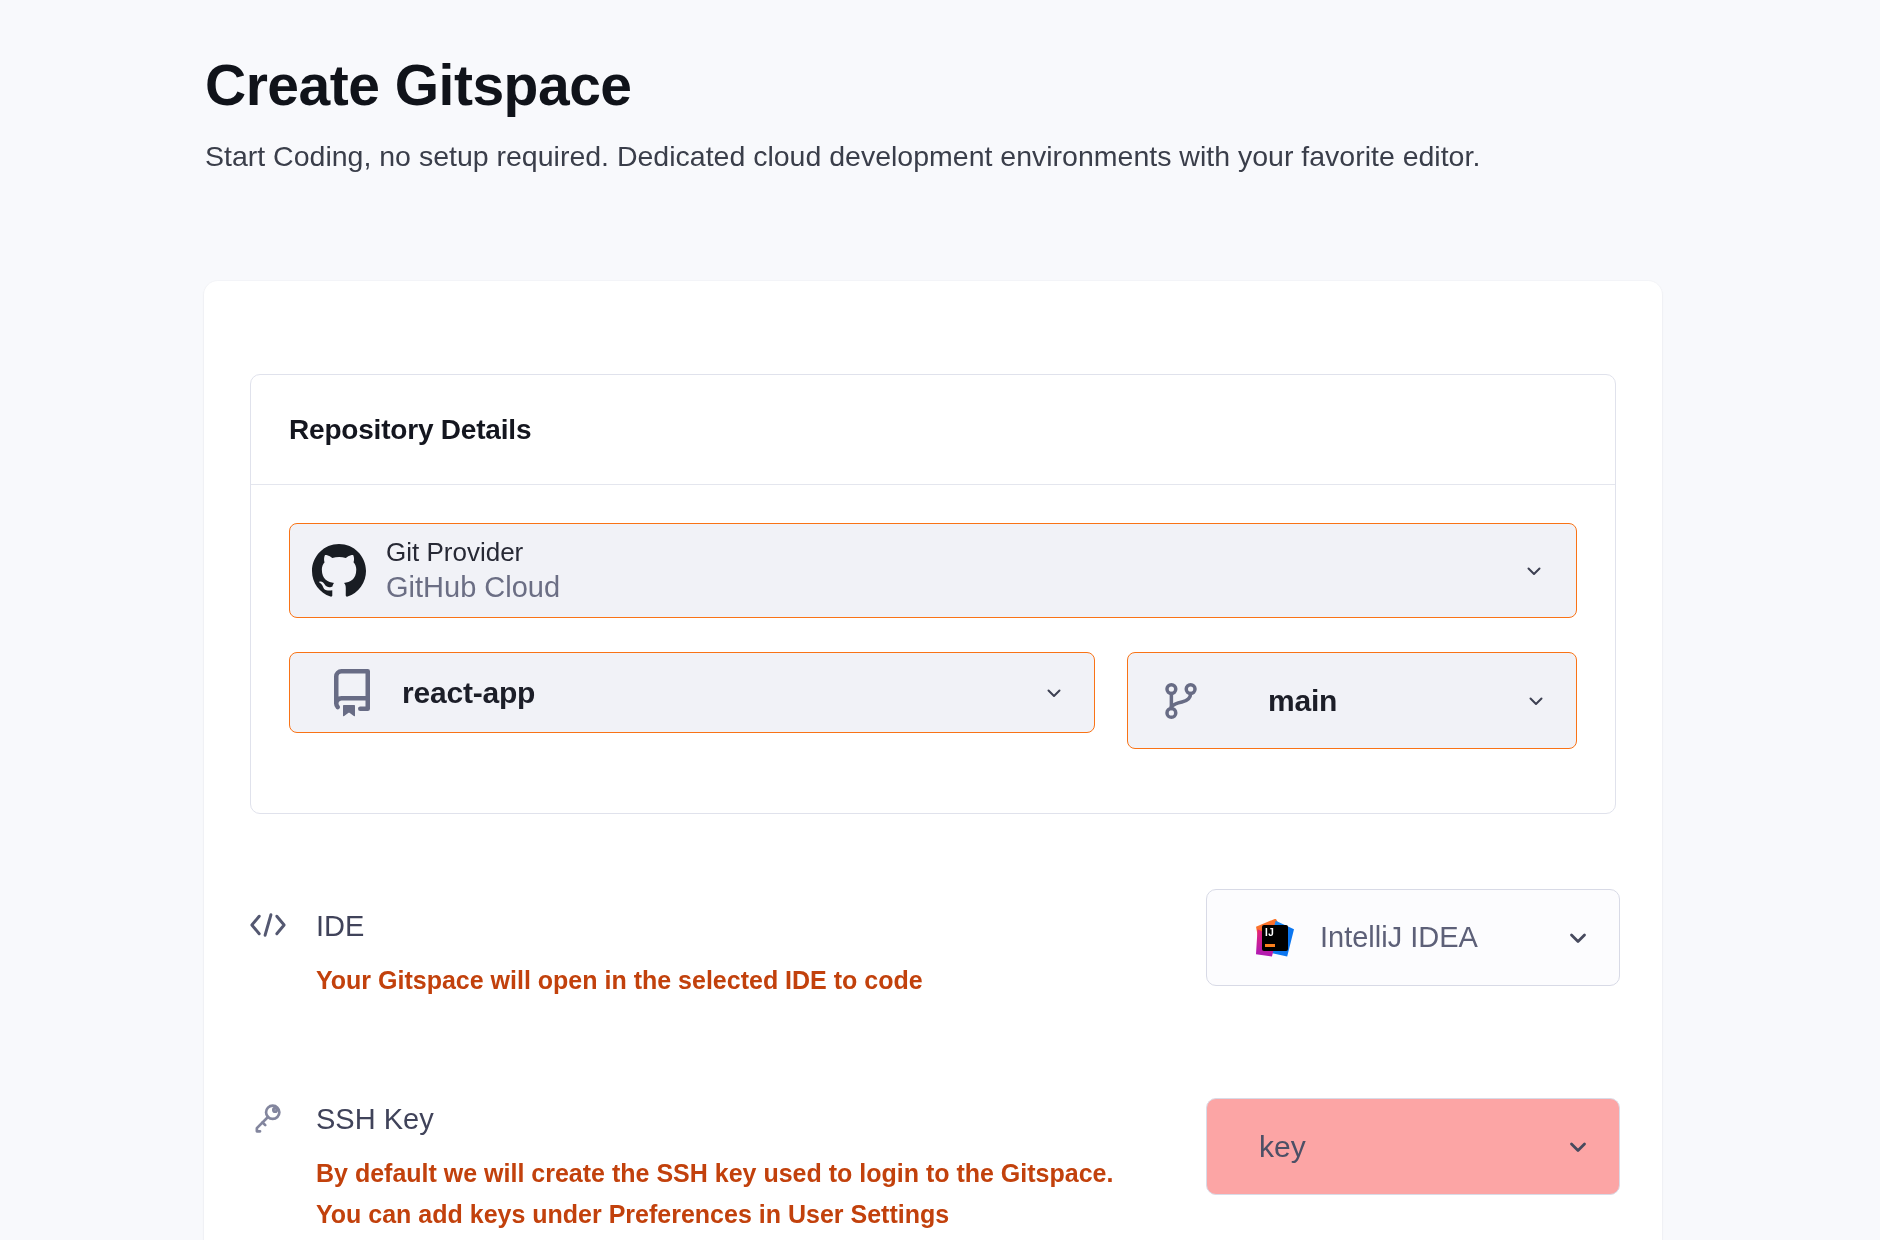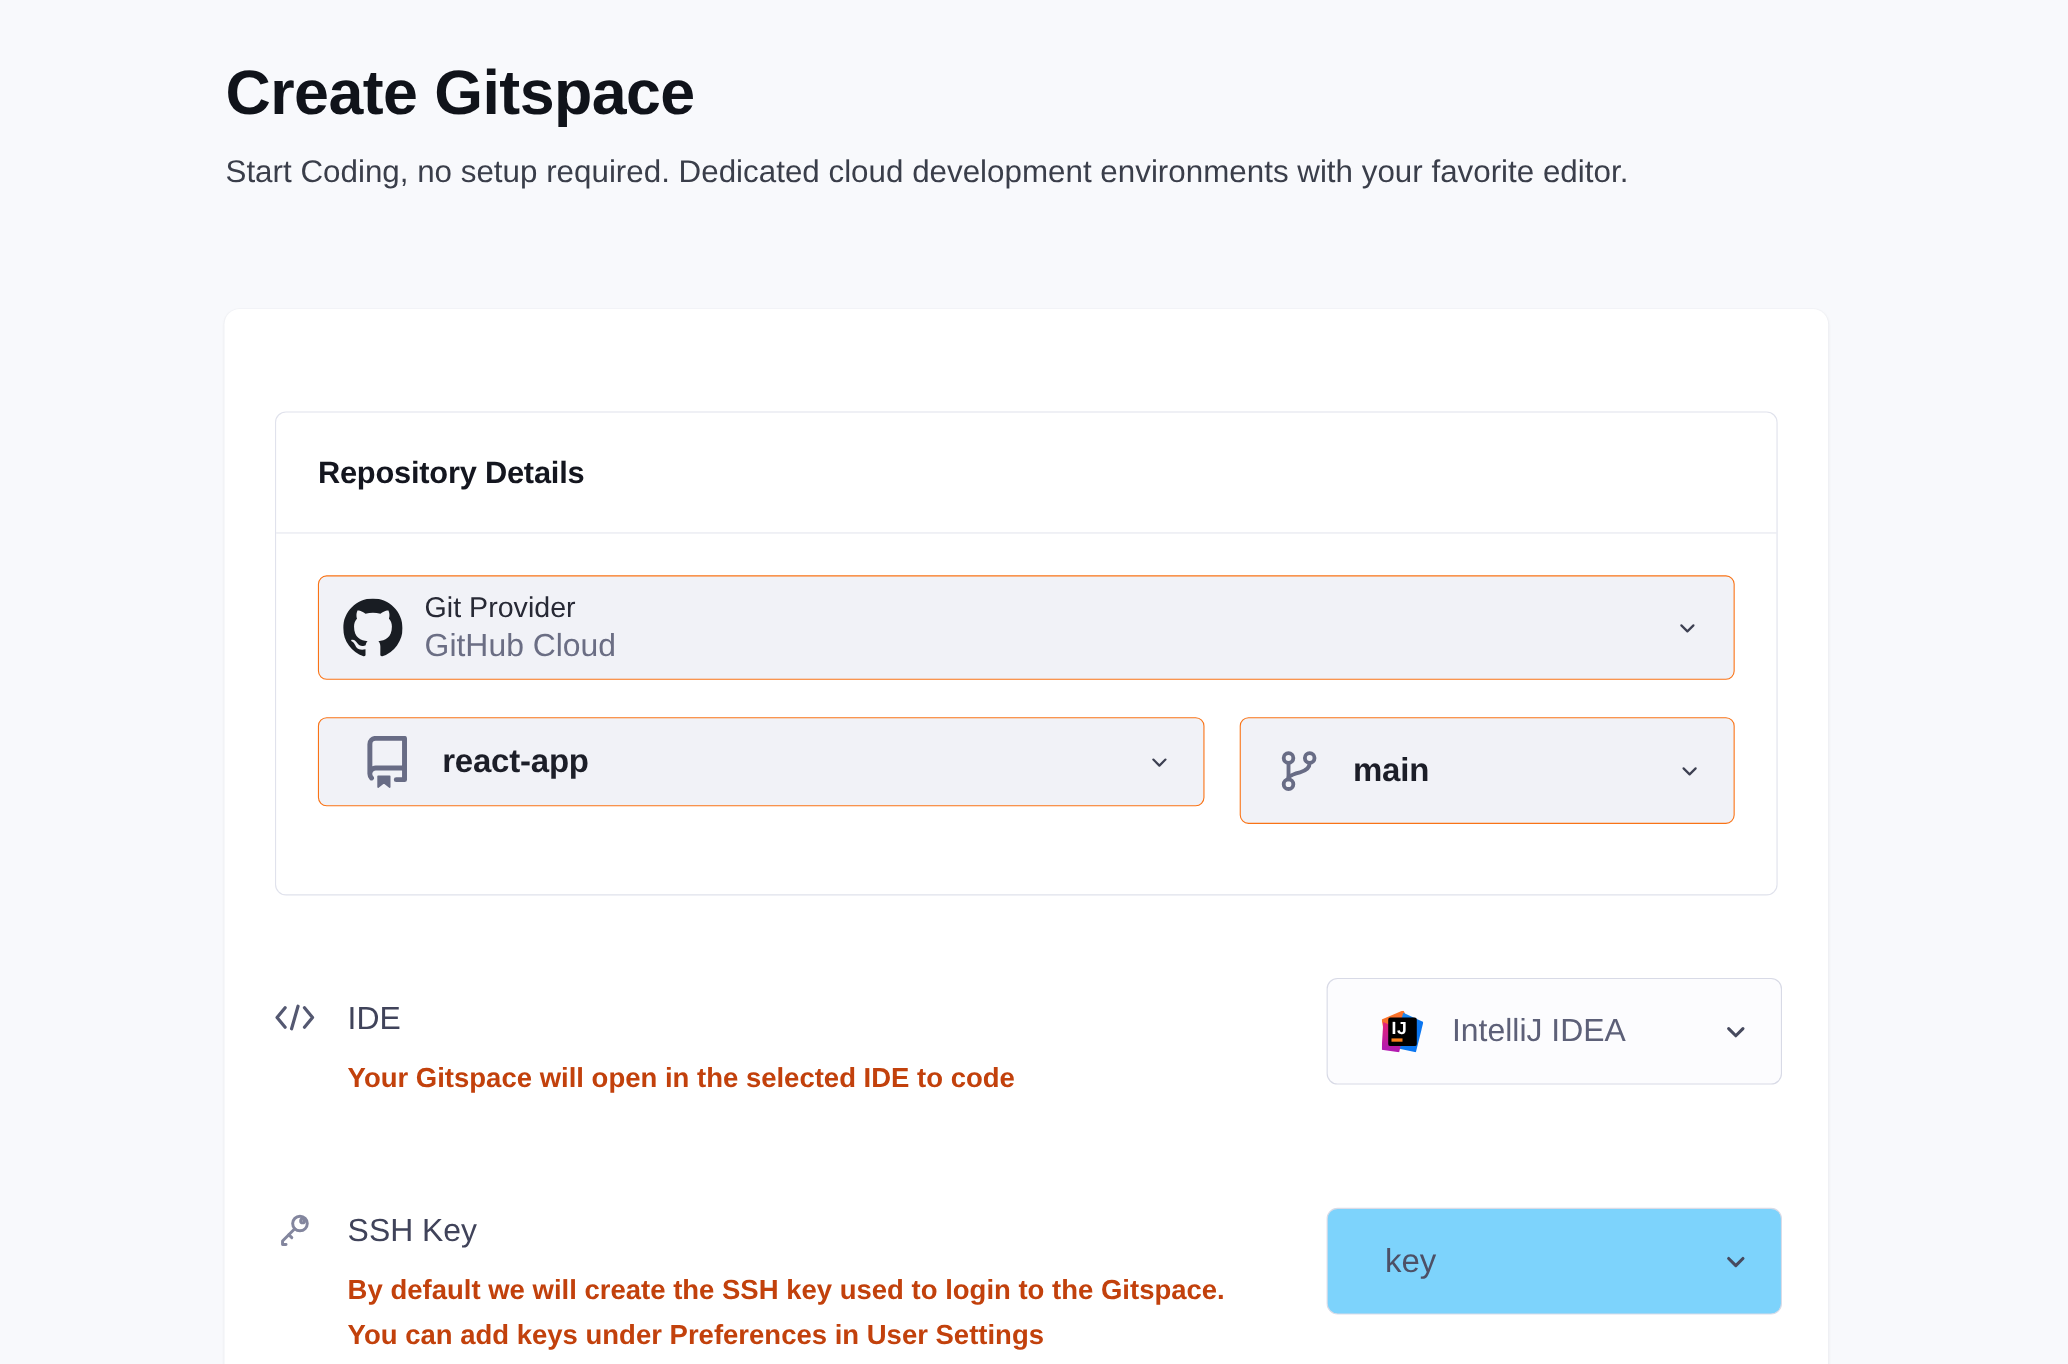--- a/index.html
+++ b/index.html
@@ -26,53 +26,53 @@
 
   .select { display:flex; align-items:center; background:#f1f2f7; border:1px solid #f97316;
             border-radius:8px; cursor:pointer; }
   .provider-select { height:95px; padding:0 30px 0 22px; }
   .provider-text { display:flex; flex-direction:column; margin-left:20px; }
   .provider-label { font-size:26px; line-height:33px; color:#272935; }
   .provider-value { font-size:29px; line-height:37px; color:#6b6e84; }
 
   .row2 { display:flex; gap:32px; margin-top:34px; }
   .repo-select { width:806px; height:81px; padding:0 28px 0 38px; }
-  .branch-select { flex:1; height:97px; padding:0 28px 0 32px; }
+  .branch-select { flex:1; height:97px; padding:0 28px 0 32px;gap:38px; }
   .select-value { font-size:30px; font-weight:700; color:#1c1e28; letter-spacing:-0.2px; }
   .repo-select .select-value { margin-left:26px; }
   .branch-select .select-value { margin-left:28px; }
 
   .chev { margin-left:auto; display:flex; align-items:center; }
 
   
   .opt-icon { position:absolute; display:flex; align-items:center; justify-content:center; }
   .ide-icon { left:42px; top:628px; }
   .ssh-icon { left:44px; top:818px; }
   .opt-label { font-size:29px; font-weight:500; color:#40435a; line-height:34px; }
   .opt-desc  { font-size:25px; color:#c2410c; line-height:41px; white-space:nowrap;font-weight:bold; }
   .ide-text { position:absolute; left:112px; top:628px; }
   .ide-text .opt-desc { margin-top:17px; }
   .ssh-text { position:absolute; left:112px; top:821px; }
   .ssh-text .opt-desc-group { margin-top:17px; }
 
   .pill { position:absolute; width:414px; height:97px; border-radius:10px; }
   .ij-select  { left:1002px; top:608px; background:#fcfcfe; border:1.5px solid #d8dae6; padding:0 28px 0 49px; }
-  .key-select { left:1002px; top:817px; background:#7dd3fc; border:1.5px solid #d9dbe7; padding:0 28px 0 52px; }
+  .key-select { left:1002px; top:817px; background:#fca5a5; border:1.5px solid #d9dbe7; padding:0 28px 0 52px; }
   .pill-value { font-size:29px; font-weight:500; color:#5d6078; }
   .ij-select .pill-value { margin-left:26px; }
   .key-select .pill-value { font-size:30px; color:#4d5066; font-weight:400; }
 
   
   .ij-logo { position:relative; width:38px; height:38px; flex:0 0 38px; }
   .ij-layer { position:absolute; inset:0; }
   .ij-a { background:linear-gradient(120deg,#2b9cf2 0%,#0b76f0 70%); clip-path:polygon(52% 6%, 100% 28%, 82% 100%, 26% 88%); }
   .ij-b { background:linear-gradient(160deg,#fc801d 0%,#f43f5e 80%); clip-path:polygon(0 22%, 52% 0, 72% 38%, 8% 64%); }
   .ij-c { background:linear-gradient(10deg,#b31ab0 10%,#fe2857 90%); clip-path:polygon(4% 28%, 54% 50%, 42% 100%, 0 94%); }
   .ij-box { position:absolute; inset:6px; background:#000; border-radius:2px; }
-  .ij-letters { position:absolute; left:9px; top:8px; color:#fff; font-size:16px; font-weight:700;
+  .ij-letters { position:absolute; left:9px; top:8px; color:#fff; font-size:10px; font-weight:700;
                 letter-spacing:0.5px; font-family:"Liberation Sans",sans-serif; }
   .ij-bar { position:absolute; left:9px; bottom:10px; width:10px; height:2.5px; background:#fc801d; }
 </style>
 </head>
 <body>
 
 <div class="screen">
 
   <h1 class="page-title">Create Gitspace</h1>
   <p class="page-subtitle">Start Coding, no setup required. Dedicated cloud development environments with your favorite editor.</p>

